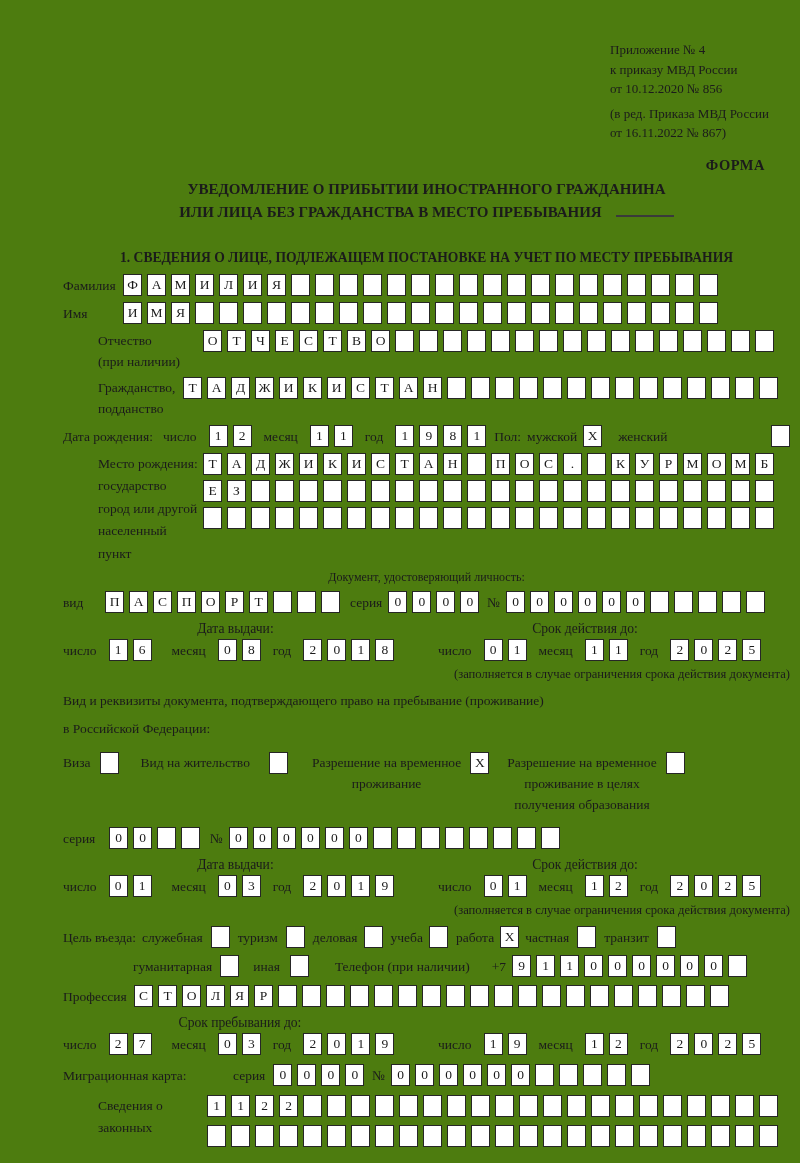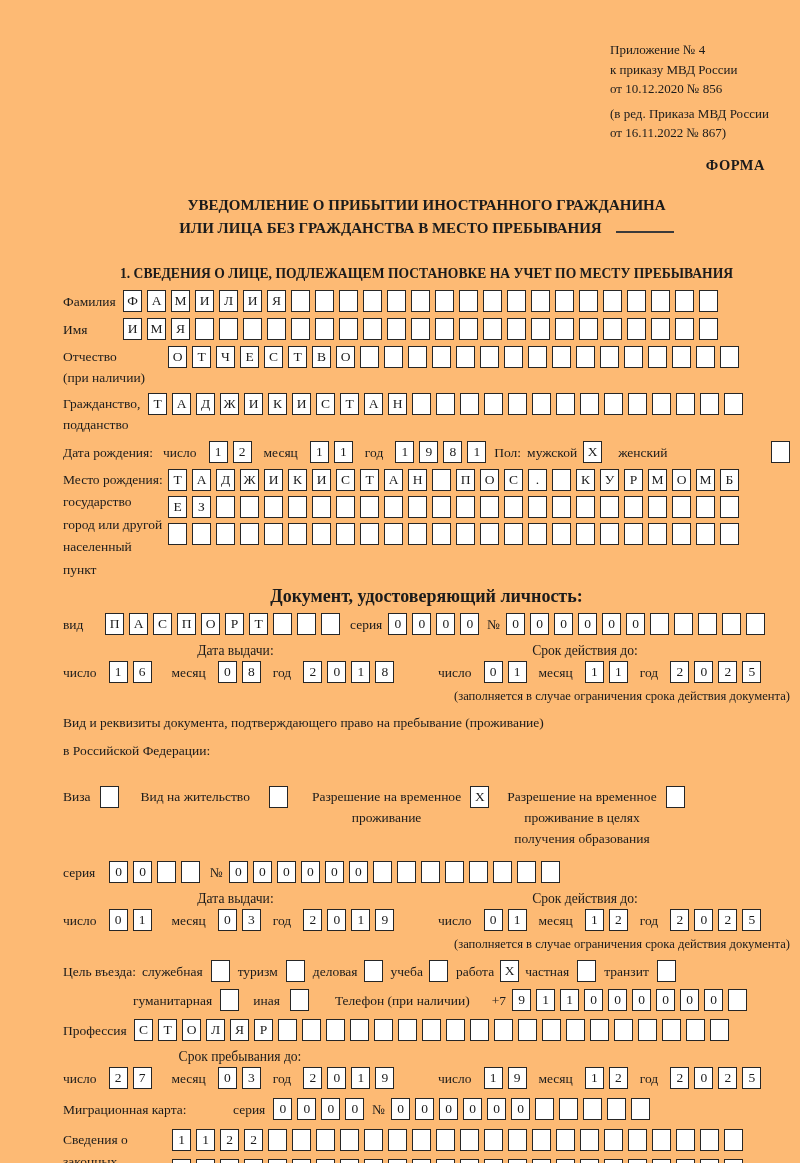--- a/index.html
+++ b/index.html
@@ -1,34 +1,34 @@
 <!DOCTYPE html>
 <html><head>
 <meta charset="utf-8">
 <style>
   html,body{margin:0;padding:0;background:#ffffff;}
   .page{
     width:800px;height:1163px;box-sizing:border-box;
     padding:40px 10px 0 63px;
     font-family:"Liberation Serif","DejaVu Serif",serif;
-    color:#1b1b1b;background:#fdba74;position:relative;overflow:hidden;
+    color:#1b1b1b;background:#4d7c0f;position:relative;overflow:hidden;
   }
   
   .hdr-right{margin-left:auto;width:180px;font-size:13px;line-height:19.5px;}
   .hdr-right .gap{margin-top:5px;}
   .forma{font-weight:bold;font-size:14.5px;text-align:right;padding-right:25px;margin-top:14px;letter-spacing:.5px;}
   
-  .title{font-weight:bold;font-size:15px;line-height:23px;text-align:center;margin-top:20px;}
+  .title{font-weight:bold;font-size:15px;line-height:23px;text-align:center;margin-top:4px;}
   .blank-line{display:inline-block;width:58px;height:13px;border-bottom:2.2px solid #3a3a3a;margin-left:14px;}
   .sec-heading{font-weight:bold;font-size:13.6px;text-align:center;margin-top:26px;margin-bottom:8px;}
   
   .row{display:flex;align-items:flex-start;margin-bottom:5px;flex-wrap:nowrap;}
   .lbl{font-size:13.5px;line-height:23px;flex:none;}
   .lbl2{font-size:13.5px;line-height:21px;}
-  .lblcol{flex:none;}
+  .lblcol{flex:none;margin-left:35px;}
   
   .cells{display:inline-flex;gap:5px;vertical-align:top;flex:none;}
   .cell{
     flex:none;width:17px;height:20px;border:1.8px solid #262626;
     text-align:center;font-size:13.5px;line-height:20px;background:#fff;
   }
   .w60{width:60px;} .w105{width:105px;} .w85{width:85px;} .w109{width:109px;}
   .ml6{margin-left:6px;} .ml8{margin-left:8px;} .ml10{margin-left:10px;}
   .mla{margin-left:auto;}
   
@@ -36,24 +36,24 @@
   .dg .dlbl{font-size:13.5px;line-height:23px;}
   .dg-left{width:345px;}
   .pair-heads{display:flex;font-size:13.6px;margin-top:7px;margin-bottom:2px;}
   .ph-l{width:345px;text-align:center;flex:none;}
   .ph-r{width:330px;text-align:center;flex:none;margin-left:12px;}
   .note{text-align:right;font-size:12.6px;margin:3px 0 8px 0;}
   
   .blockrows{display:flex;flex-direction:column;gap:5px;}
   .bp-labels{line-height:22.5px;font-size:13.5px;}
   .rep-labels{line-height:22px;font-size:13.5px;}
-  .doc-heading{font-weight:bold;font-size:18px;text-align:center;margin:4px 0 6px 0;}
+  .doc-heading{font-weight:normal;font-size:12px;text-align:center;margin:4px 0 6px 0;}
   .plain{font-size:13.5px;line-height:22px;margin-top:6px;}
   
-  .opts{display:flex;align-items:flex-start;margin-top:24px;margin-bottom:12px;}
+  .opts{display:flex;align-items:flex-start;margin-top:12px;margin-bottom:12px;}
   .opt{display:flex;align-items:flex-start;gap:9px;flex:none;}
   .opt .txt{font-size:13.5px;line-height:21px;text-align:center;}
 </style>
 </head>
 <body>
 
 <div class="page">
 
   <div class="hdr-right">
     <div>Приложение № 4</div>

